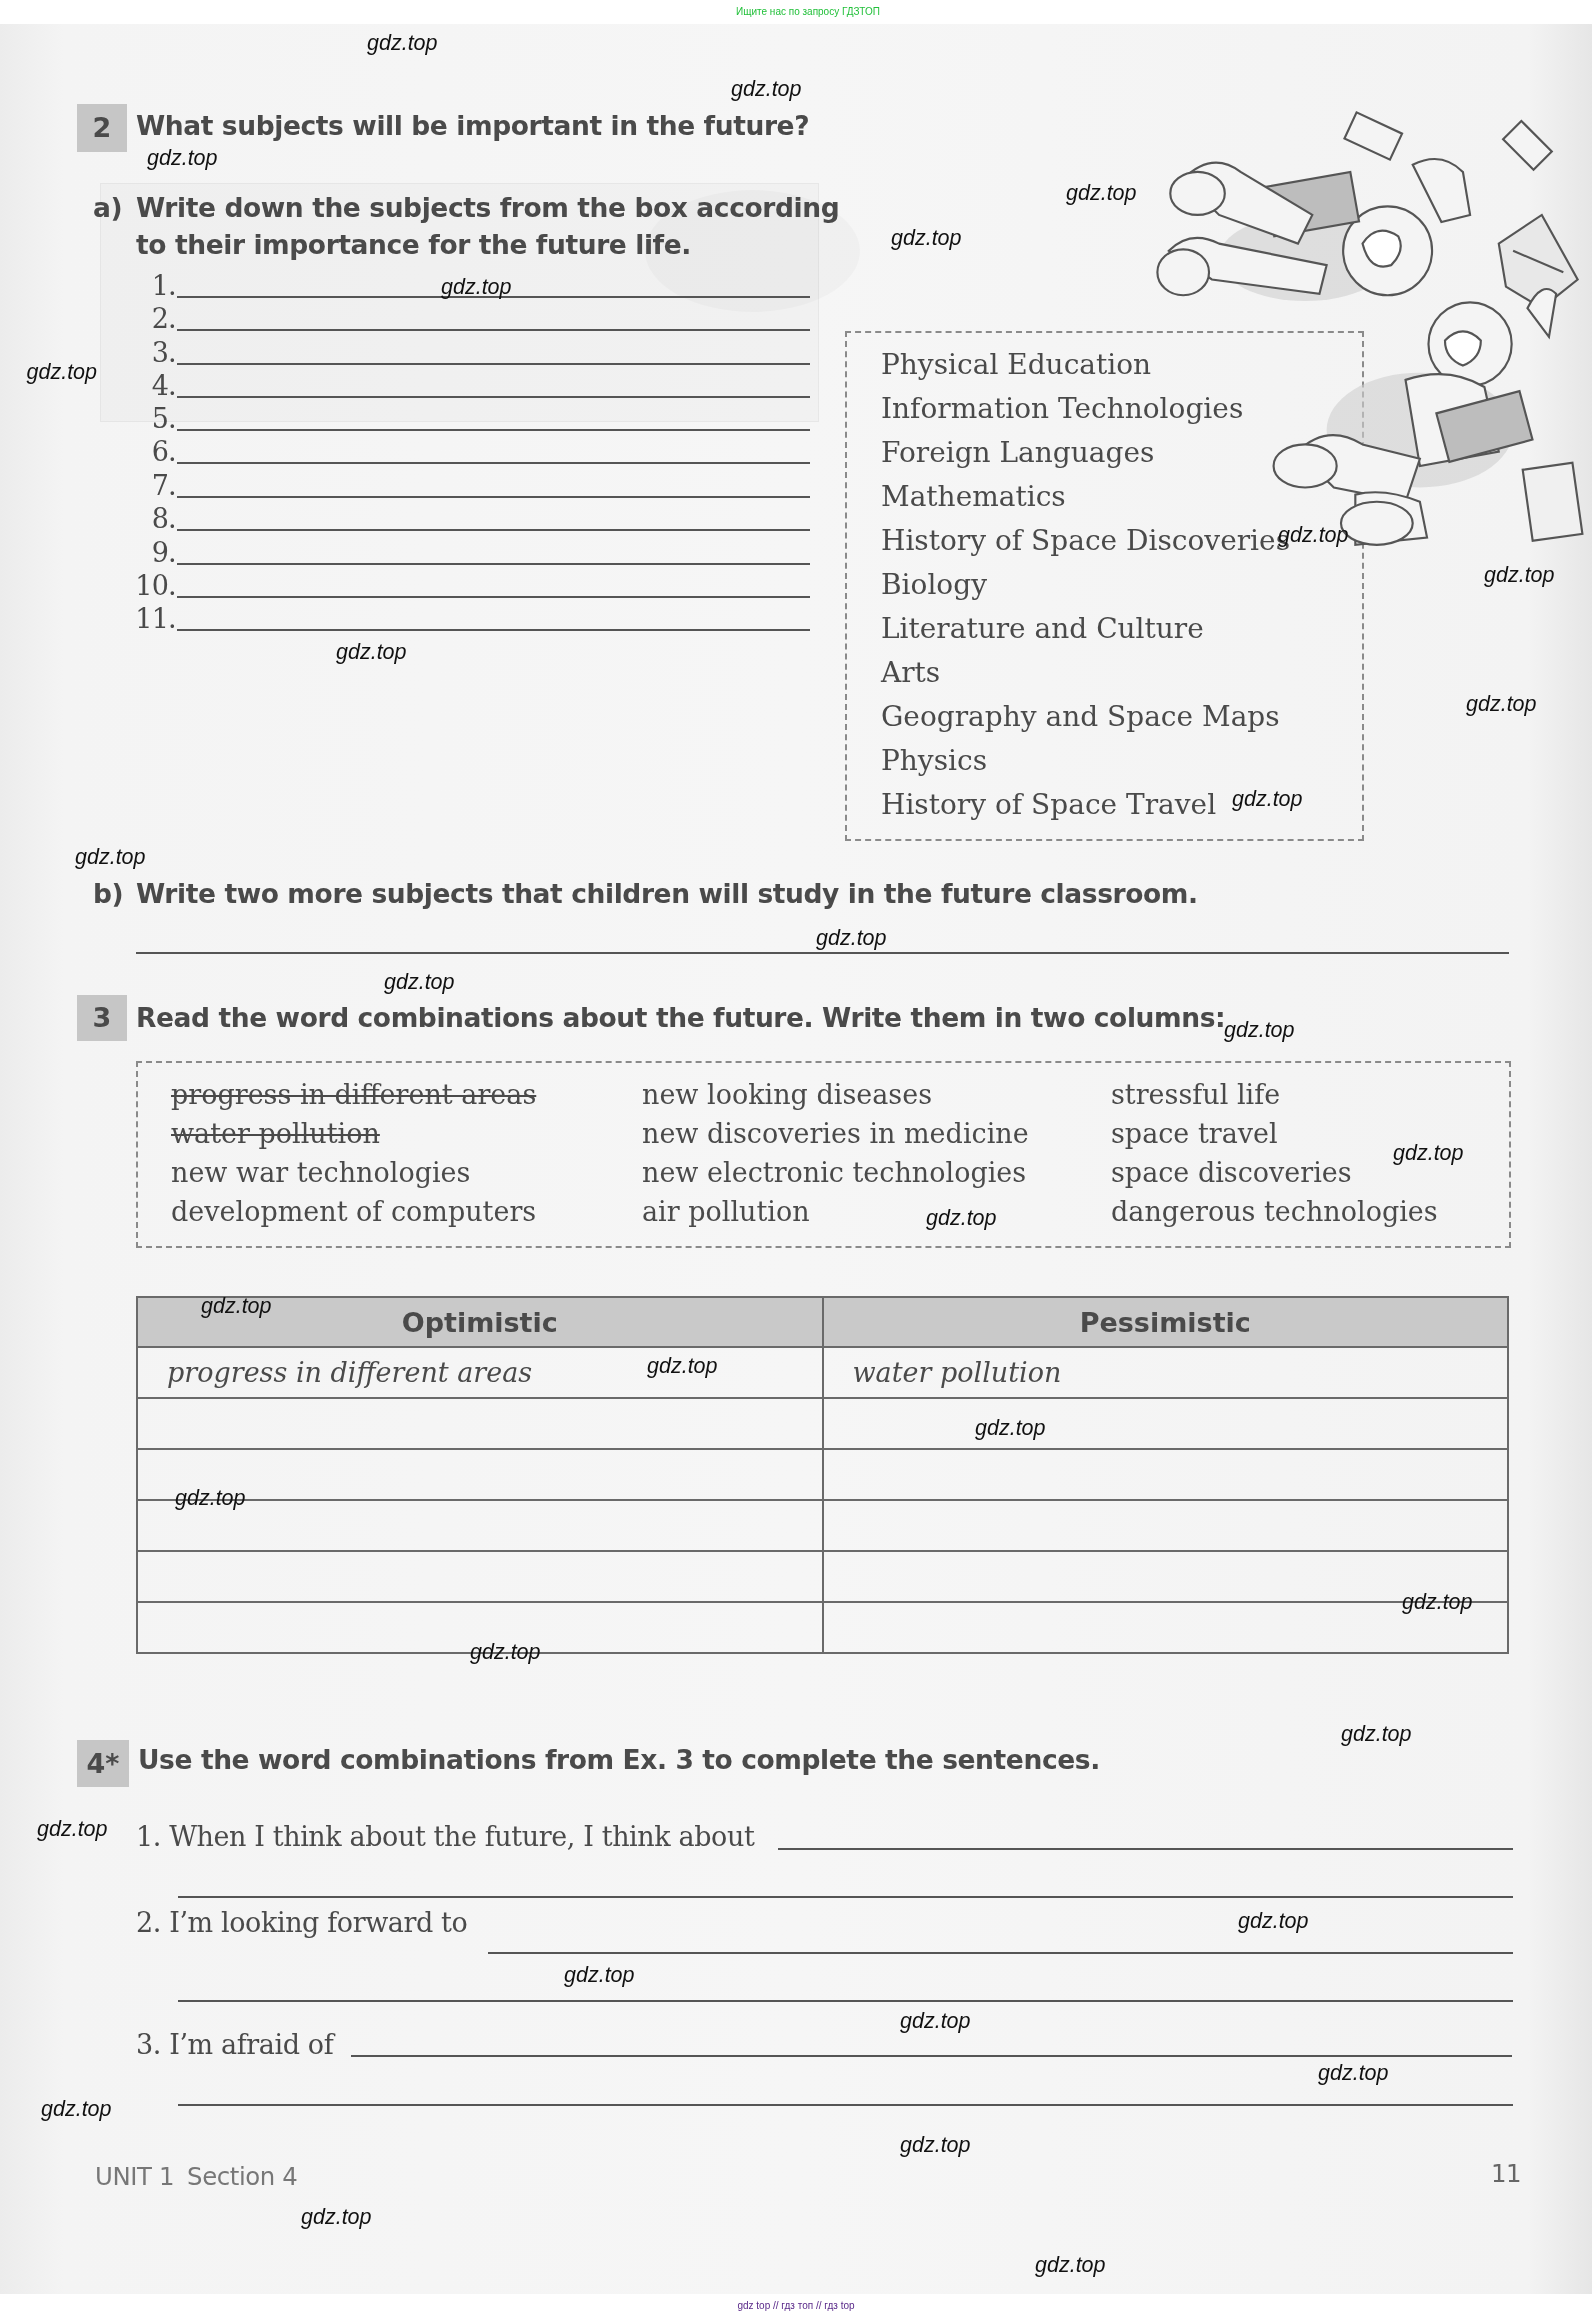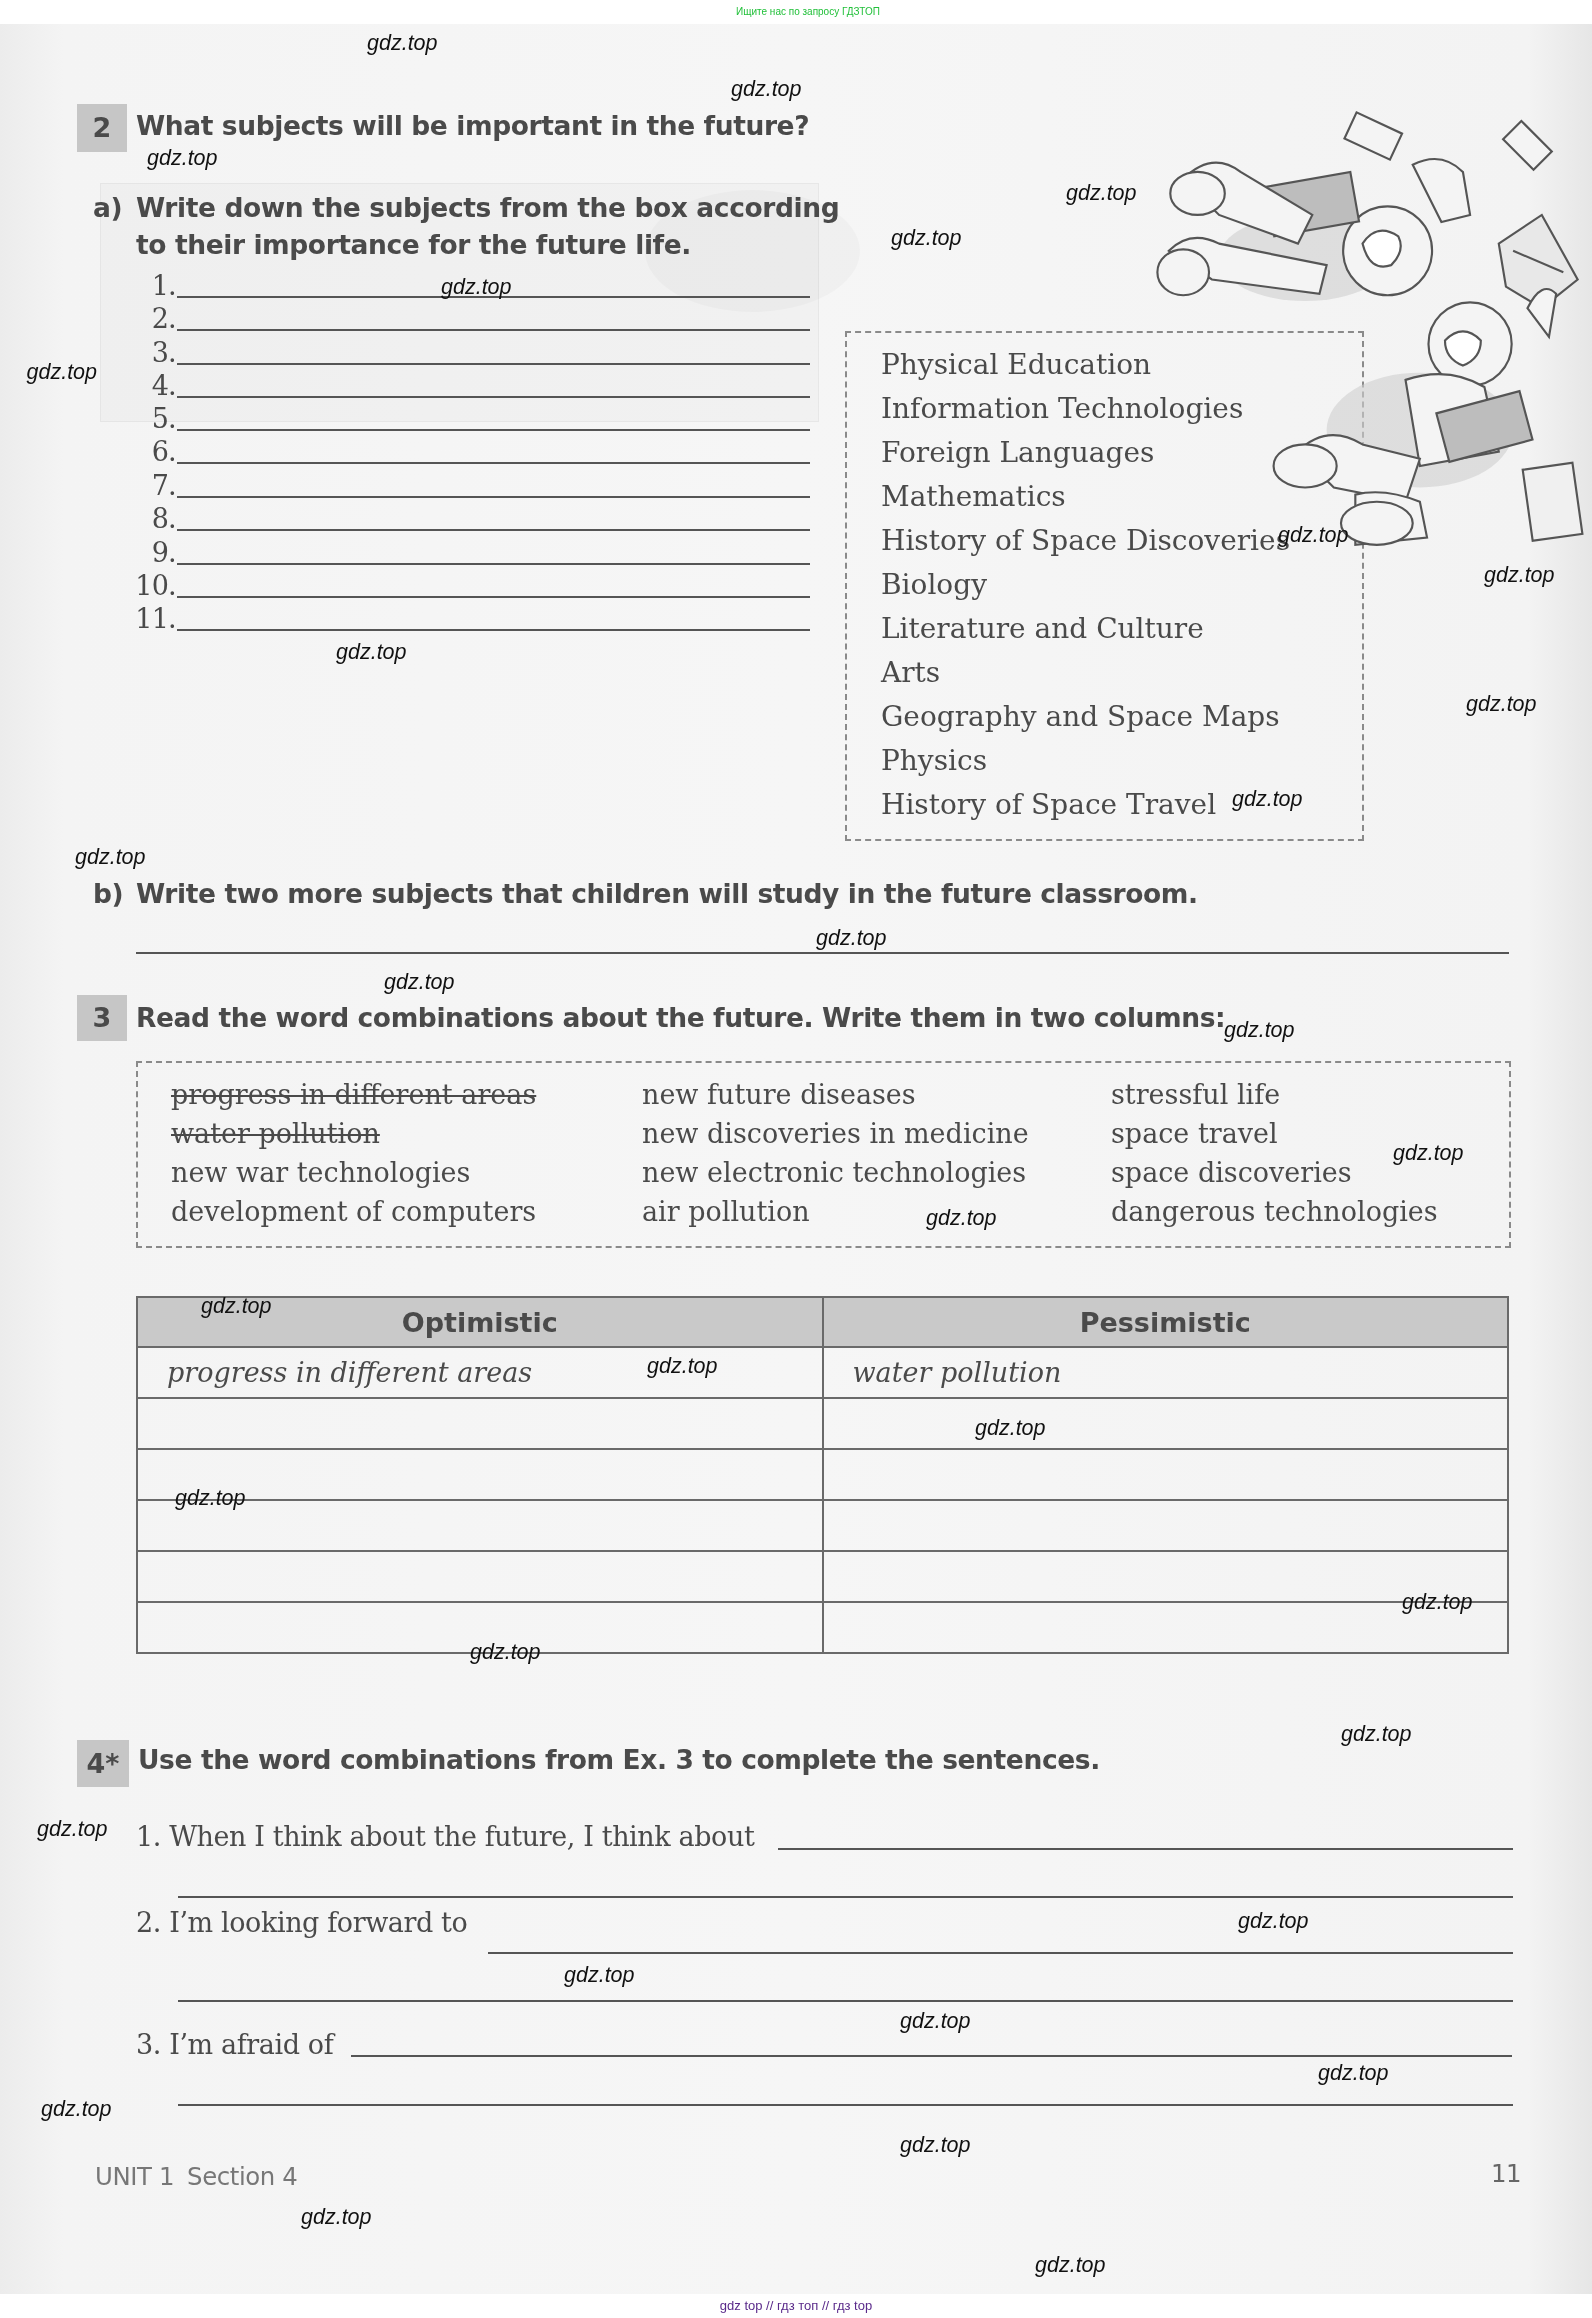--- a/index.html
+++ b/index.html
@@ -2,21 +2,21 @@
 <html style="font-size:11.5px"><head>
 <meta charset="utf-8">
 <style>
   html, body { margin:0; padding:0; }
   body { width:1592px; height:2319px; position:relative; background:#ffffff; overflow:hidden;
          font-family:"DejaVu Sans", sans-serif; color:#3a3a3a; }
   .abs { position:absolute; }
   .top-banner { left:0; top:0; width:1592px; height:24px; background:#ffffff; text-align:center;
                 font-family:"Liberation Sans", sans-serif; font-size:10px; line-height:24px; }
   .bottom-banner { left:0; top:2294px; width:1592px; height:24.4px; background:#ffffff; text-align:center;
-                   font-family:"Liberation Sans", sans-serif; font-size:13px; line-height:24.4px; }
+                   font-family:"Liberation Sans", sans-serif; font-size:10px; line-height:24.4px; }
   .page { left:0; top:24px; width:1592px; height:2271px;
           background:linear-gradient(90deg,#ececec 0%, #f4f4f4 4%, #f6f6f6 50%, #f3f3f3 96%, #e6e6e6 100%); }
   .badge { background:#c6c6c6; color:#4a4a4a; font-family:"DejaVu Sans", sans-serif; font-weight:bold;
            font-size:27px; text-align:center; }
   .heading { font-family:"DejaVu Sans", sans-serif; font-weight:bold; color:#4a4a4a; font-size:26.5px;
              letter-spacing:-0.4px; white-space:nowrap; }
   .ans-row { left:143px; width:667px; height:33px; }
   .ans-num { position:absolute; right:634px; bottom:1.4px; font-family:"DejaVu Serif", serif; font-size:27px;
              color:#4a4a4a; letter-spacing:-0.7px; }
   .ans-line { position:absolute; left:34px; right:0; bottom:4.3px; border-bottom:2.2px solid #555; }
@@ -160,21 +160,21 @@
 <div class="abs heading" style="left:136px;top:1002px;">Read the word combinations about the future. Write them in two columns:</div>
 
 <div class="abs dash-box" style="left:136px;top:1061px;width:1371px;height:183px;">
   <div style="position:absolute;left:33px;top:11.5px;line-height:39px;">
     <div class="combo strike">progress in different areas</div>
     <div class="combo strike">water pollution</div>
     <div class="combo">new war technologies</div>
     <div class="combo">development of computers</div>
   </div>
   <div style="position:absolute;left:504px;top:11.5px;line-height:39px;">
-    <div class="combo">new future diseases</div>
+    <div class="combo">new looking diseases</div>
     <div class="combo">new discoveries in medicine</div>
     <div class="combo">new electronic technologies</div>
     <div class="combo">air pollution</div>
   </div>
   <div style="position:absolute;left:973px;top:11.5px;line-height:39px;">
     <div class="combo">stressful life</div>
     <div class="combo">space travel</div>
     <div class="combo">space discoveries</div>
     <div class="combo">dangerous technologies</div>
   </div>

